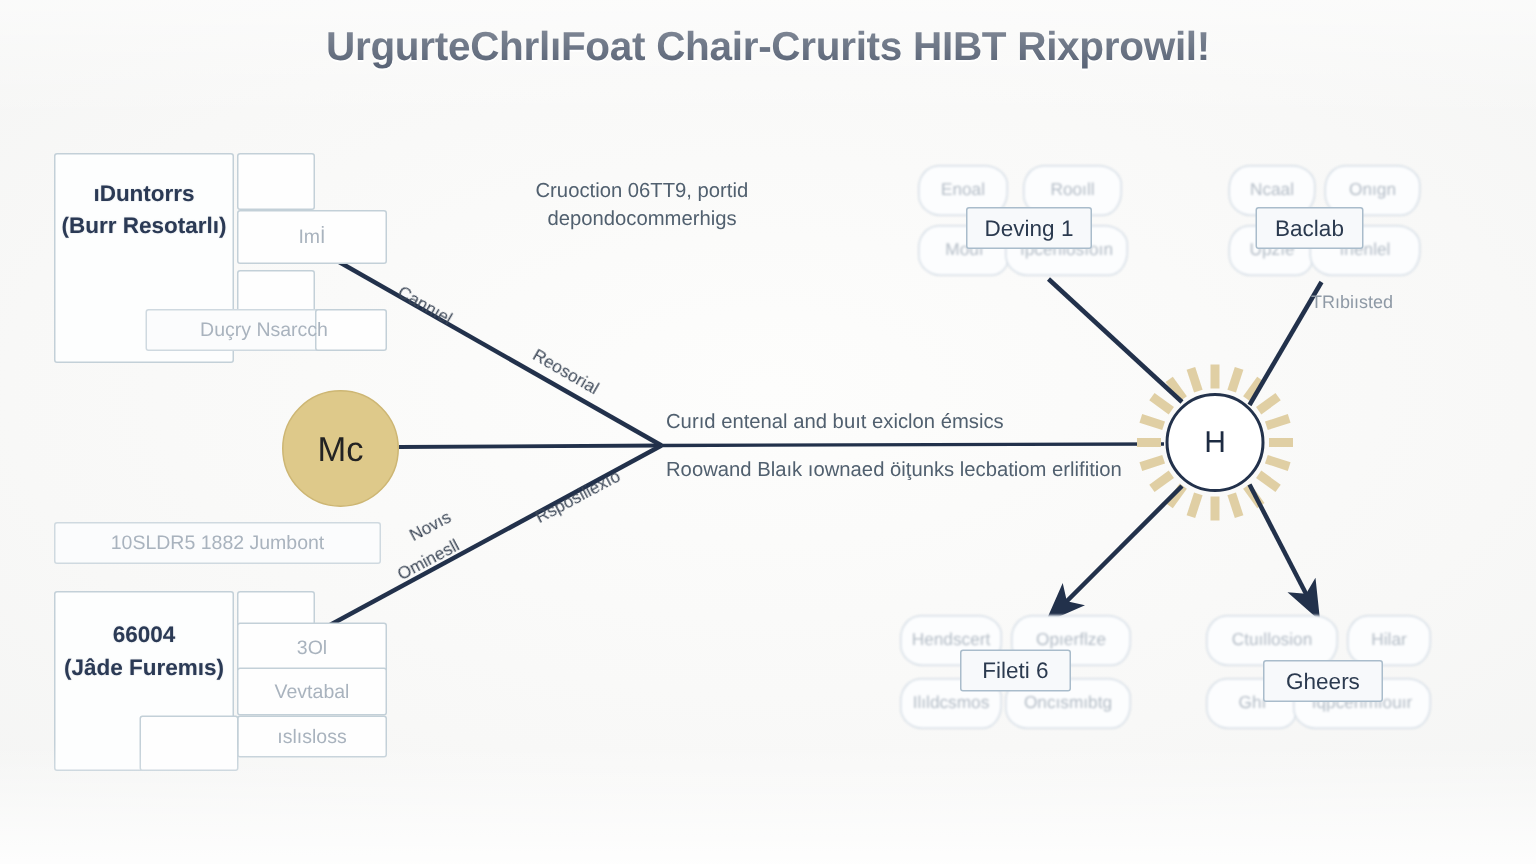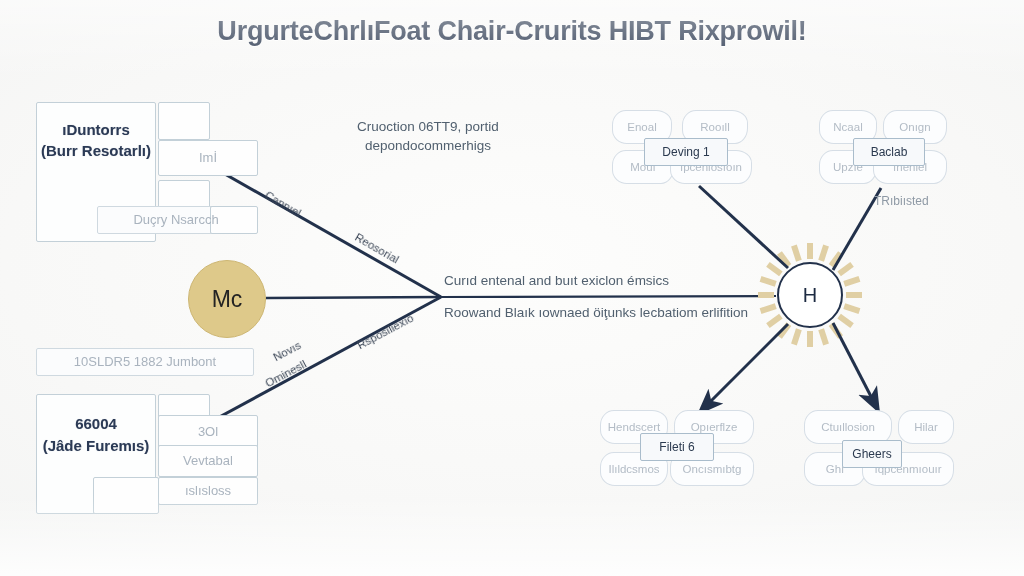--- a/index.html
+++ b/index.html
@@ -150,21 +150,21 @@
   .pill-label {
     position: absolute;
     box-sizing: border-box;
     background: #f7f9fb;
     border: 1px solid #a9bccb;
     border-radius: 2px;
     display: flex;
     align-items: center;
     justify-content: center;
     color: #2b3a4f;
-    font-size: 12px;
+    font-size: 15px;
     z-index: 5;
   }
   .side-note {
     position: absolute;
     color: #8e99a5;
     font-size: 12px;
     filter: blur(0.35px);
     white-space: nowrap;
   }
 </style>
@@ -274,34 +274,34 @@
     <div class="bubble" style="left:4px; top:42px; width:62px; height:34px;">Mouı</div>
     <div class="bubble" style="left:62px; top:42px; width:82px; height:34px;">ıpcenlosıoın</div>
     <div class="pill-label" style="left:36px; top:30px; width:84px; height:28px;">Deving 1</div>
   </div>
 
   <div class="cluster" style="left:815px; top:108px; width:150px; height:80px;">
     <div class="bubble" style="left:4px; top:2px; width:58px; height:34px;">Ncaal</div>
     <div class="bubble" style="left:68px; top:2px; width:64px; height:34px;">Onıgn</div>
     <div class="bubble" style="left:4px; top:42px; width:58px; height:34px;">Upzıe</div>
     <div class="bubble" style="left:58px; top:42px; width:74px; height:34px;">ınenlel</div>
-    <div class="pill-label" style="left:38px; top:30px; width:72px; height:28px;">Baclab</div>
+    <div class="pill-label" style="left:22px; top:30px; width:72px; height:28px;">Baclab</div>
   </div>
 
   <div class="side-note" style="left:874px; top:194px;">TRıbiısted</div>
 
   <div class="cluster" style="left:596px; top:406px; width:165px; height:84px;">
     <div class="bubble" style="left:4px; top:4px; width:68px; height:34px;">Hendscert</div>
     <div class="bubble" style="left:78px; top:4px; width:80px; height:34px;">Opıerflze</div>
     <div class="bubble" style="left:4px; top:46px; width:68px; height:34px;">Ilıldcsmos</div>
     <div class="bubble" style="left:74px; top:46px; width:84px; height:34px;">Oncısmıbtg</div>
     <div class="pill-label" style="left:44px; top:27px; width:74px; height:28px;">Fileti 6</div>
   </div>
 
   <div class="cluster" style="left:800px; top:406px; width:160px; height:84px;">
     <div class="bubble" style="left:4px; top:4px; width:88px; height:34px;">Ctuıllosion</div>
     <div class="bubble" style="left:98px; top:4px; width:56px; height:34px;">Hilar</div>
     <div class="bubble" style="left:4px; top:46px; width:62px; height:34px;">Ghı</div>
     <div class="bubble" style="left:62px; top:46px; width:92px; height:34px;">ıqpcenmıouır</div>
-    <div class="pill-label" style="left:42px; top:34px; width:60px; height:28px;">Gheers</div>
+    <div class="pill-label" style="left:42px; top:34px; width:80px; height:28px;">Gheers</div>
   </div>
 
 </div>
 
 </body></html>

